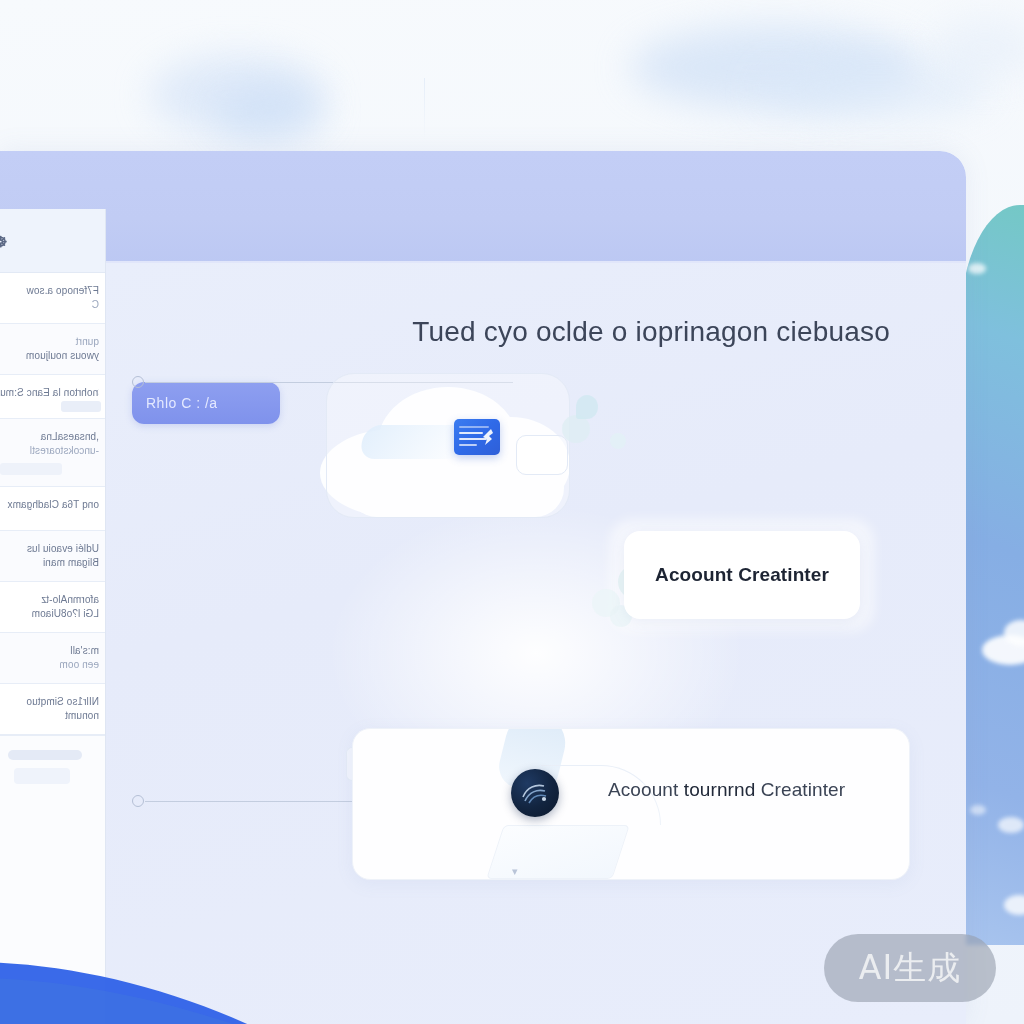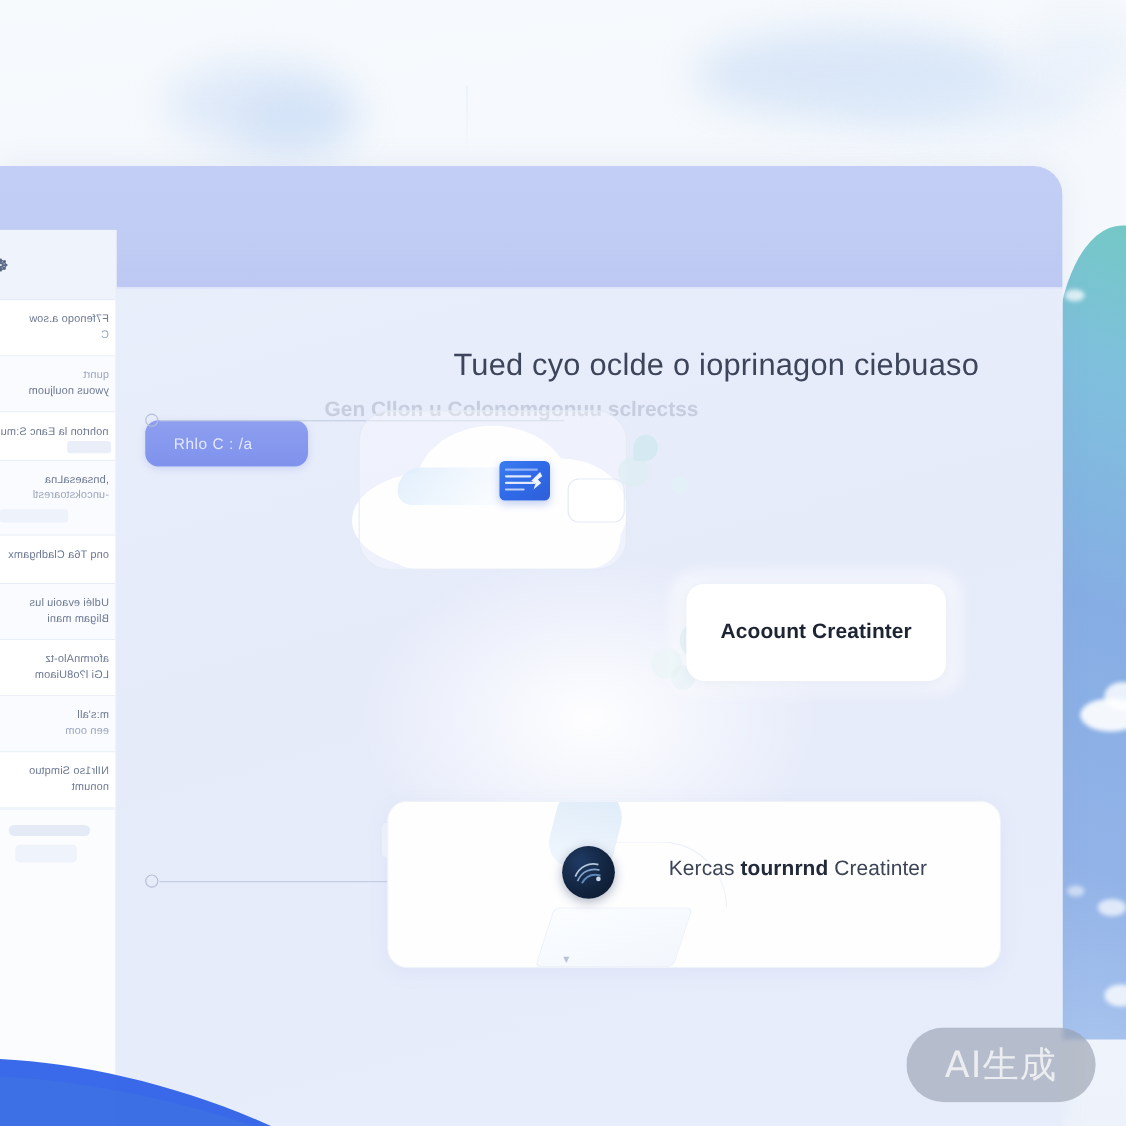--- a/index.html
+++ b/index.html
@@ -200,21 +200,21 @@
   #primary-pill {
     position: absolute; left: 2px; top: 67px;
     width: 148px; height: 42px;
     border: none;
     border-radius: 12px;
     background: linear-gradient(180deg, #8e9ff0 0%, #7f92ec 100%);
     color: #e4e9ff;
     font-family: "Liberation Sans", sans-serif;
     font-size: 14px;
     text-align: left;
-    padding-left: 26px;
+    padding-left: 14px;
     letter-spacing: .5px;
     cursor: pointer;
     box-shadow: 0 2px 7px rgba(110,130,220,.25);
   }
 
   
   .connector { position: absolute; height: 22px; }
   .connector .node {
     position: absolute; left: 0; top: 5px;
     width: 12px; height: 12px;
@@ -367,21 +367,21 @@
     box-shadow: 0 3px 10px rgba(20,40,80,.35);
     overflow: hidden;
   }
   #wide-card .wc-avatar .swirl {
     position: absolute; left: 9px; top: 11px; width: 30px; height: 26px;
   }
   #wide-card .wc-label {
     position: absolute; left: 255px; top: 50px;
     font-size: 19px; color: #222a3a; white-space: nowrap; letter-spacing: .1px;
   }
-  #wide-card .wc-label b { font-weight: 700; }
+  #wide-card .wc-label b { font-weight: 400; }
   #wide-card .wc-label span.light { font-weight: 400; color: #3b4455; }
 
   #wide-card-caret {
     position: absolute; left: 512px; top: 714px;
     font-size: 11px; color: #b9c4d8;
   }
   #wide-card-leftnotch {
     position: absolute; left: 240px; top: 484px;
     width: 14px; height: 34px;
     border-left: 1px solid #e4ebf6;
@@ -434,21 +434,20 @@
       <div class="header-title"></div>
       <div class="header-underline"></div>
     </div>
 
     <div id="canvas">
 
       <div class="glow"></div>
 
       <div id="title-block">
         <div id="page-title">Tued cyo oclde  o ioprinagon ciebuaso</div>
-        <div id="page-subtitle">Gen Cllon u Colonomgonuu sclrectss</div>
         <button id="primary-pill">Rhlo C :  /a</button>
       </div>
 
       <div class="connector" id="connector-1">
         <span class="node"></span>
         <span class="wire"></span>
       </div>
 
       <div id="cloud-card">
         <span class="lobe l1"></span>
@@ -495,21 +494,21 @@
         <span class="wc-arc"></span>
         <span class="wc-avatar">
           <svg class="swirl" viewBox="0 0 30 26">
             <path d="M3 17 C7 7, 16 4, 24 6" stroke="#cfe0f5" stroke-width="1.6" fill="none" opacity=".85"></path>
             <path d="M5 21 C9 12, 17 9, 25 11" stroke="#9fc2e8" stroke-width="1.6" fill="none" opacity=".8"></path>
             <path d="M9 23 C13 16, 19 14, 26 16" stroke="#7aa8dc" stroke-width="1.6" fill="none" opacity=".75"></path>
             <circle cx="24" cy="19" r="2.1" fill="#dbe9f8" opacity=".9"></circle>
           </svg>
         </span>
         <span class="wc-label">
-          <span class="light">Kercas </span><b>tournrnd </b><span class="light">Creatinter</span>
+          <span class="light">Acoount </span><b>tournrnd </b><span class="light">Creatinter</span>
         </span>
       </div>
 
     </div>
 
     <div id="wide-card-caret">▾</div>
 
     <div id="sidebar">
       <div class="sb-head">
         <div class="sb-logo">☸</div>

